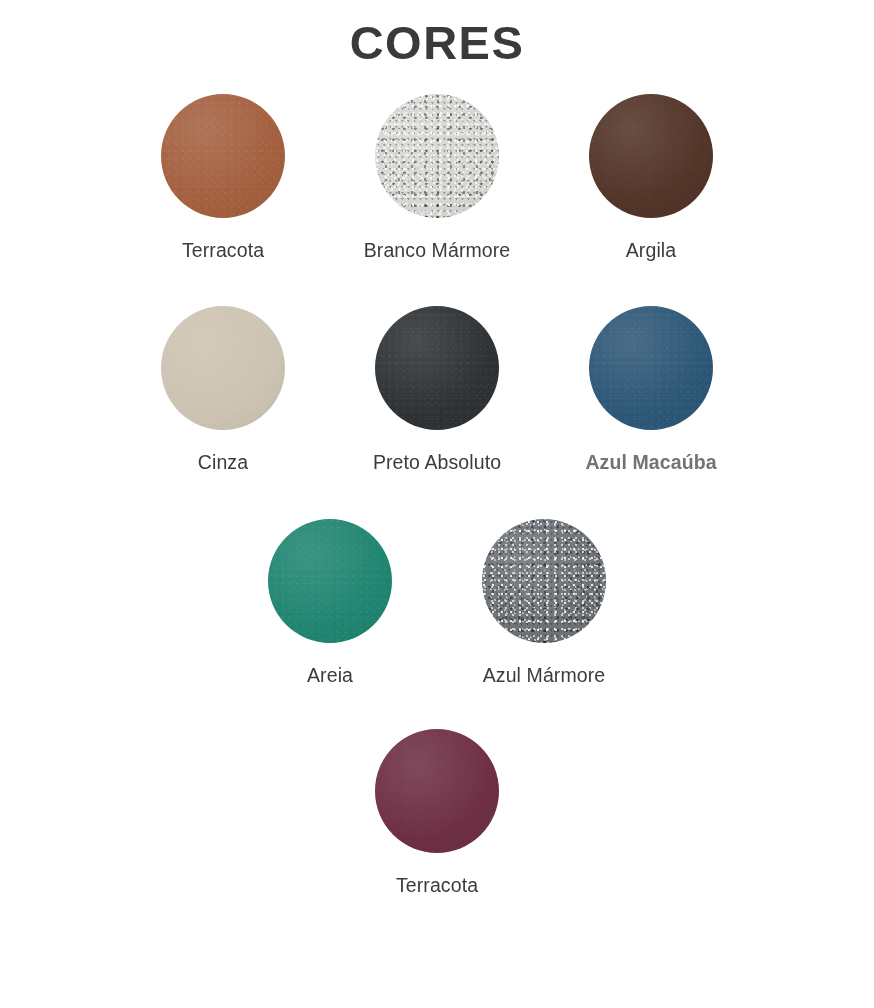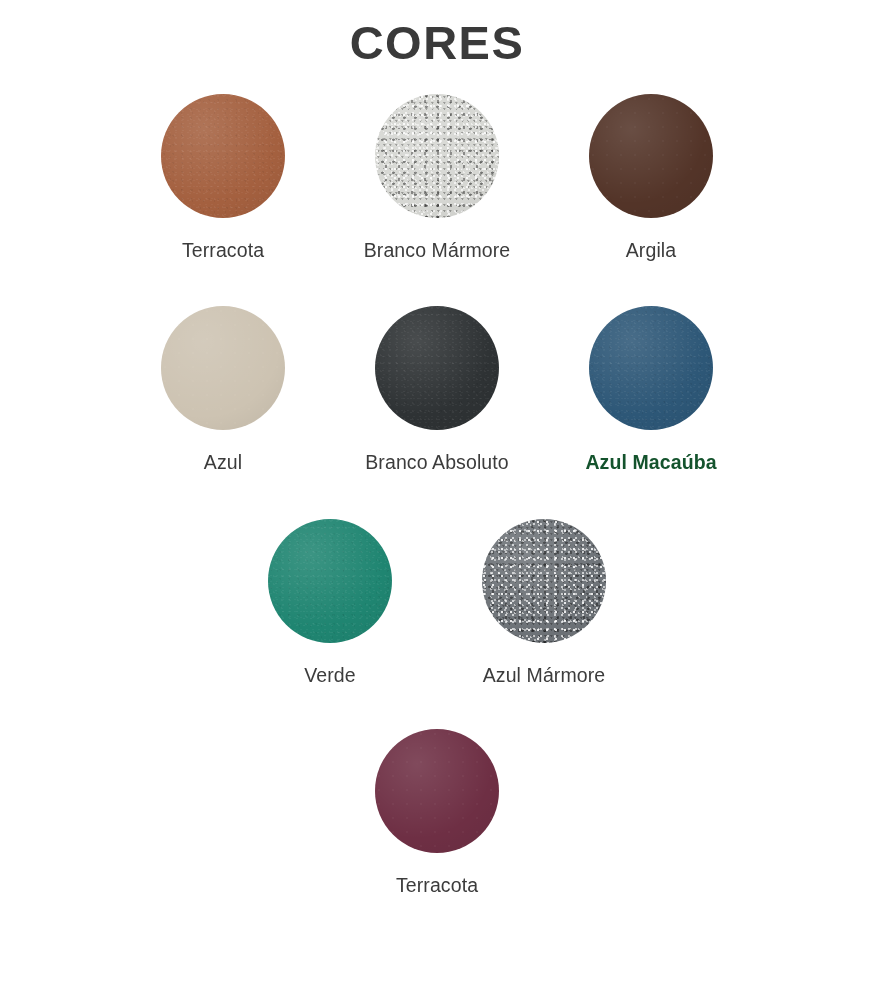--- a/index.html
+++ b/index.html
@@ -113,21 +113,21 @@
     font-weight: 400;
     color: #3c3c3c;
     text-align: center;
     white-space: nowrap;
     letter-spacing: 0.1px;
     line-height: 1.2;
   }
 
   .swatch-label.selected {
     font-weight: 700;
-    color: #14532d;
+    color: #737373;
   }
 
   .row-gap { height: 44px; }
   .row-gap-last { height: 42px; }
 </style>
 </head>
 <body style="background: rgb(255, 255, 255);">
 
 <div class="page">
 
@@ -148,38 +148,38 @@
         <div class="swatch-disc tex-matte" style="background-color: rgb(83, 52, 40);"></div>
         <div class="swatch-label">Argila</div>
       </div>
     </div>
 
     <div class="row-gap"></div>
 
     <div class="swatch-row">
       <div class="swatch-cell">
         <div class="swatch-disc tex-matte" style="background-color: rgb(205, 195, 178);"></div>
-        <div class="swatch-label">Azul</div>
+        <div class="swatch-label">Cinza</div>
       </div>
       <div class="swatch-cell">
         <div class="swatch-disc tex-leather" style="background-color: rgb(46, 50, 52);"></div>
-        <div class="swatch-label">Branco Absoluto</div>
+        <div class="swatch-label">Preto Absoluto</div>
       </div>
       <div class="swatch-cell">
         <div class="swatch-disc tex-leather" style="background-color: rgb(45, 87, 119);"></div>
         <div class="swatch-label selected">Azul Macaúba</div>
       </div>
     </div>
 
     <div class="row-gap"></div>
 
     <div class="swatch-row">
       <div class="swatch-cell">
         <div class="swatch-disc tex-leather" style="background-color: rgb(31, 133, 113);"></div>
-        <div class="swatch-label">Verde</div>
+        <div class="swatch-label">Areia</div>
       </div>
       <div class="swatch-cell">
         <div class="swatch-disc tex-granite" style="background-color: rgb(110, 115, 120);"></div>
         <div class="swatch-label">Azul Mármore</div>
       </div>
     </div>
 
     <div class="row-gap-last"></div>
 
     <div class="swatch-row">

